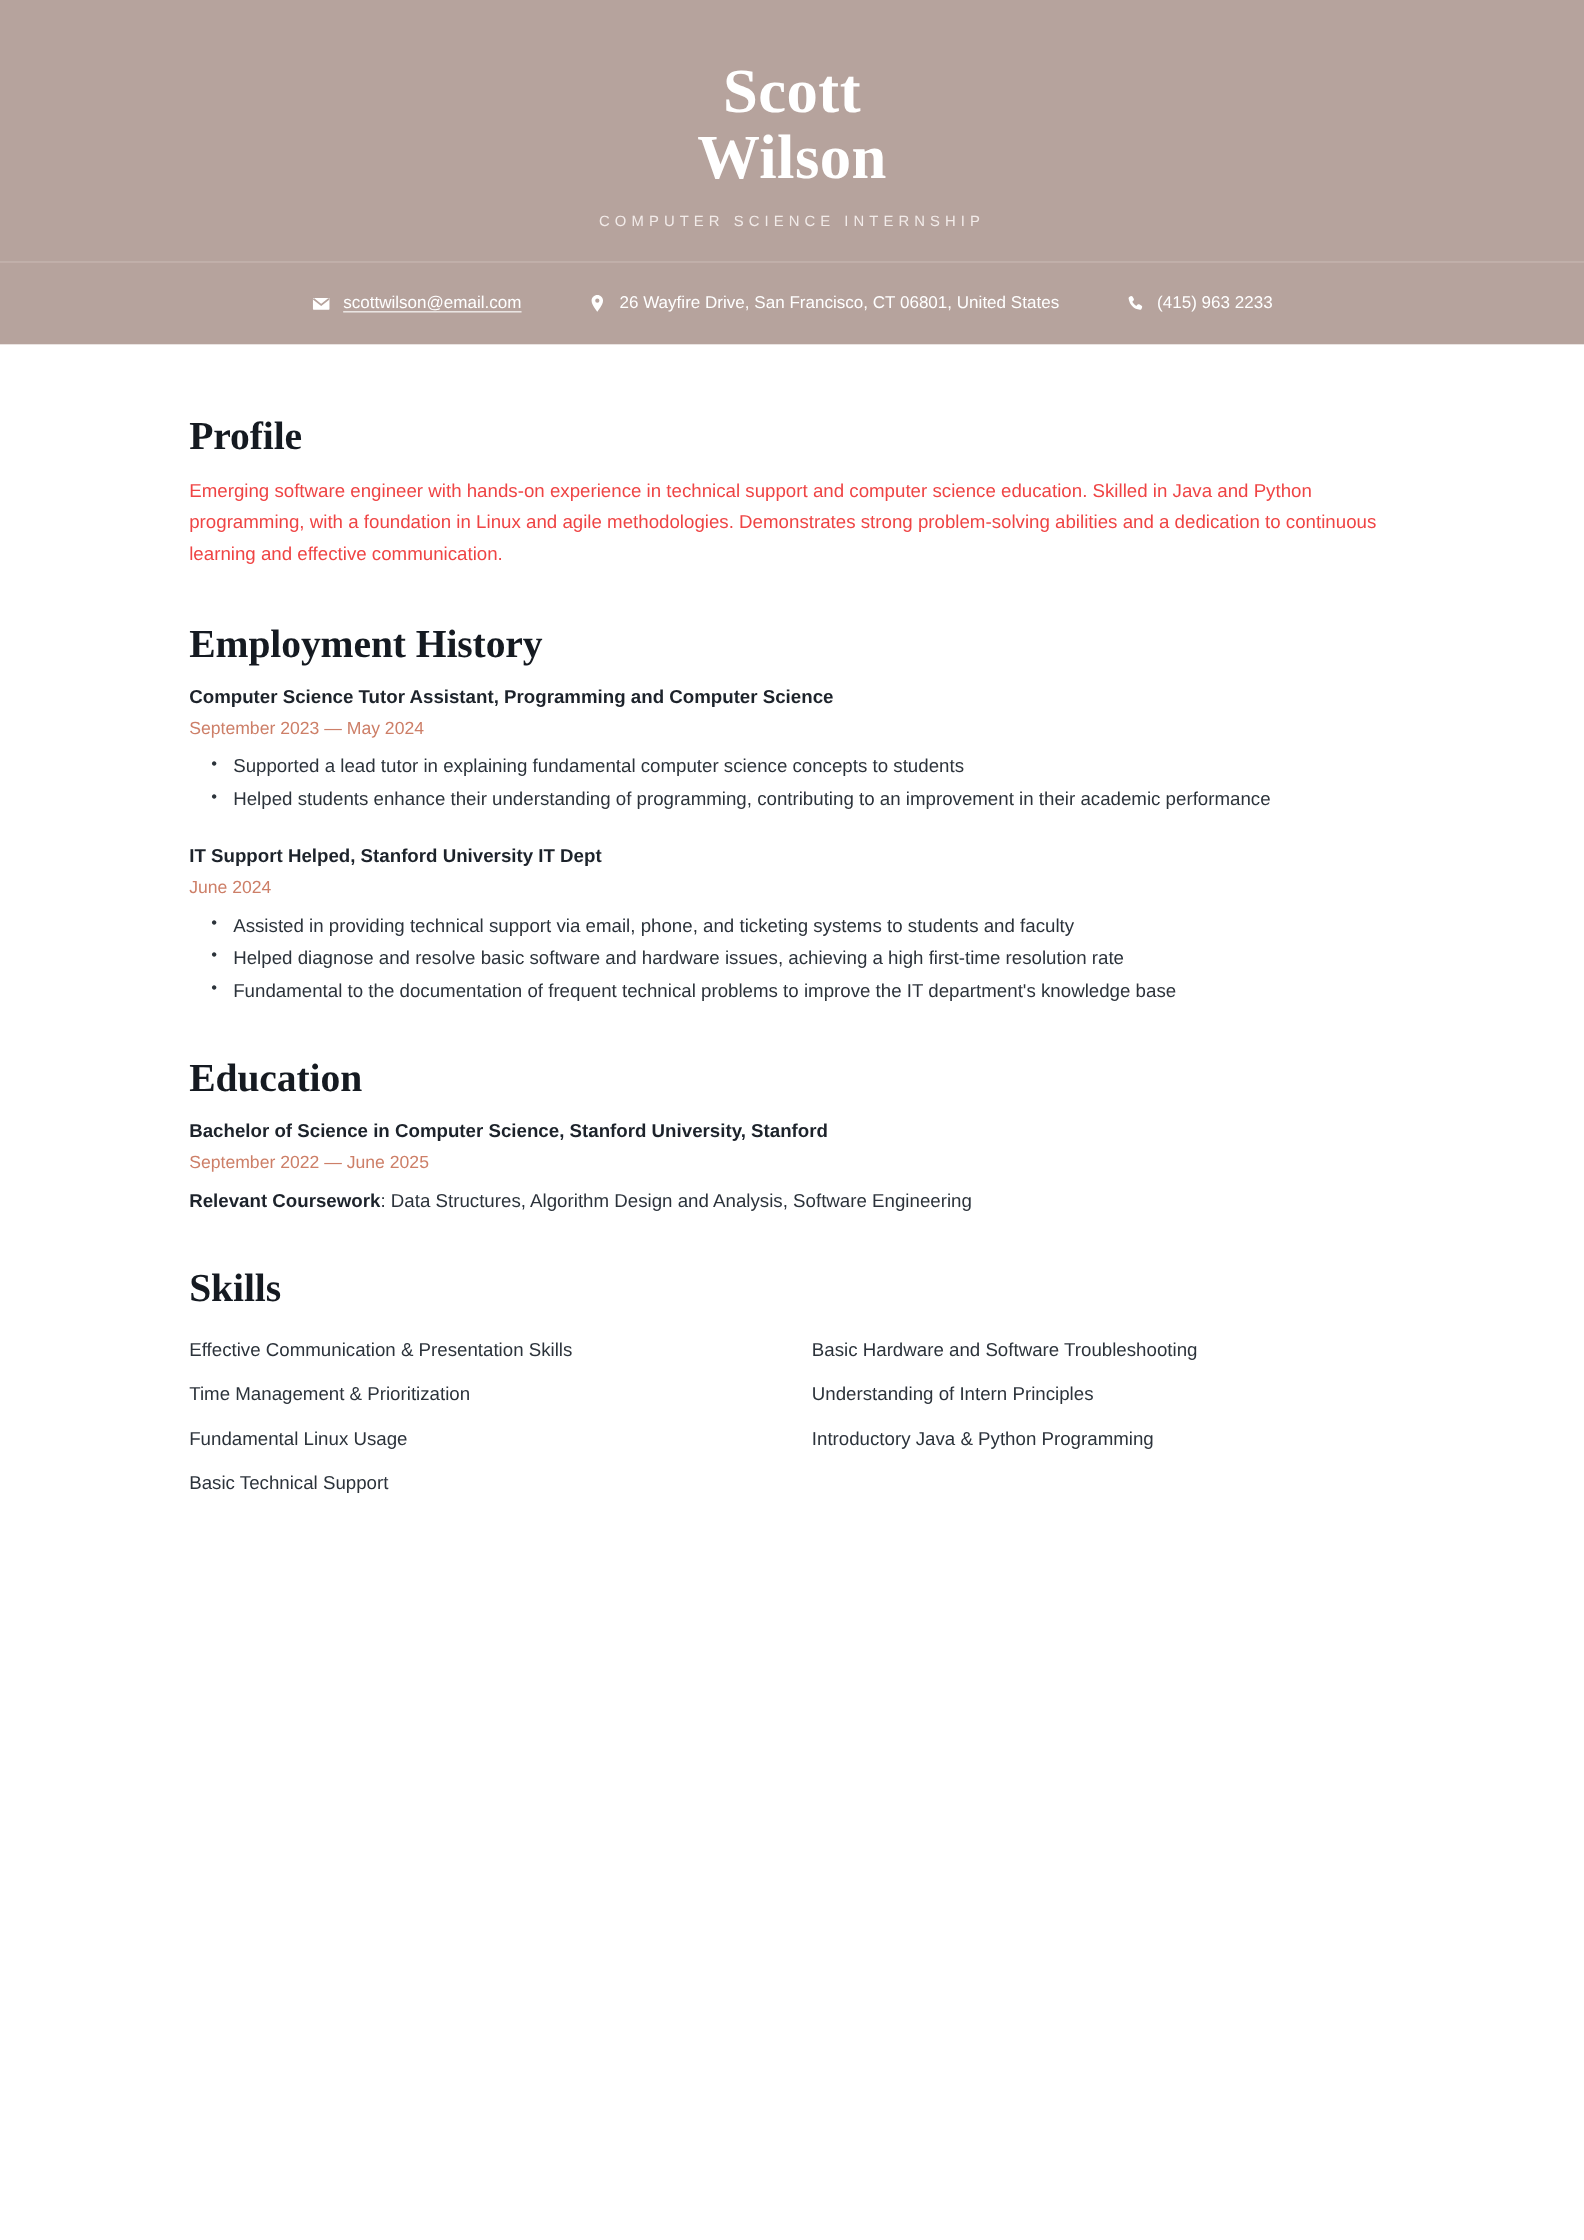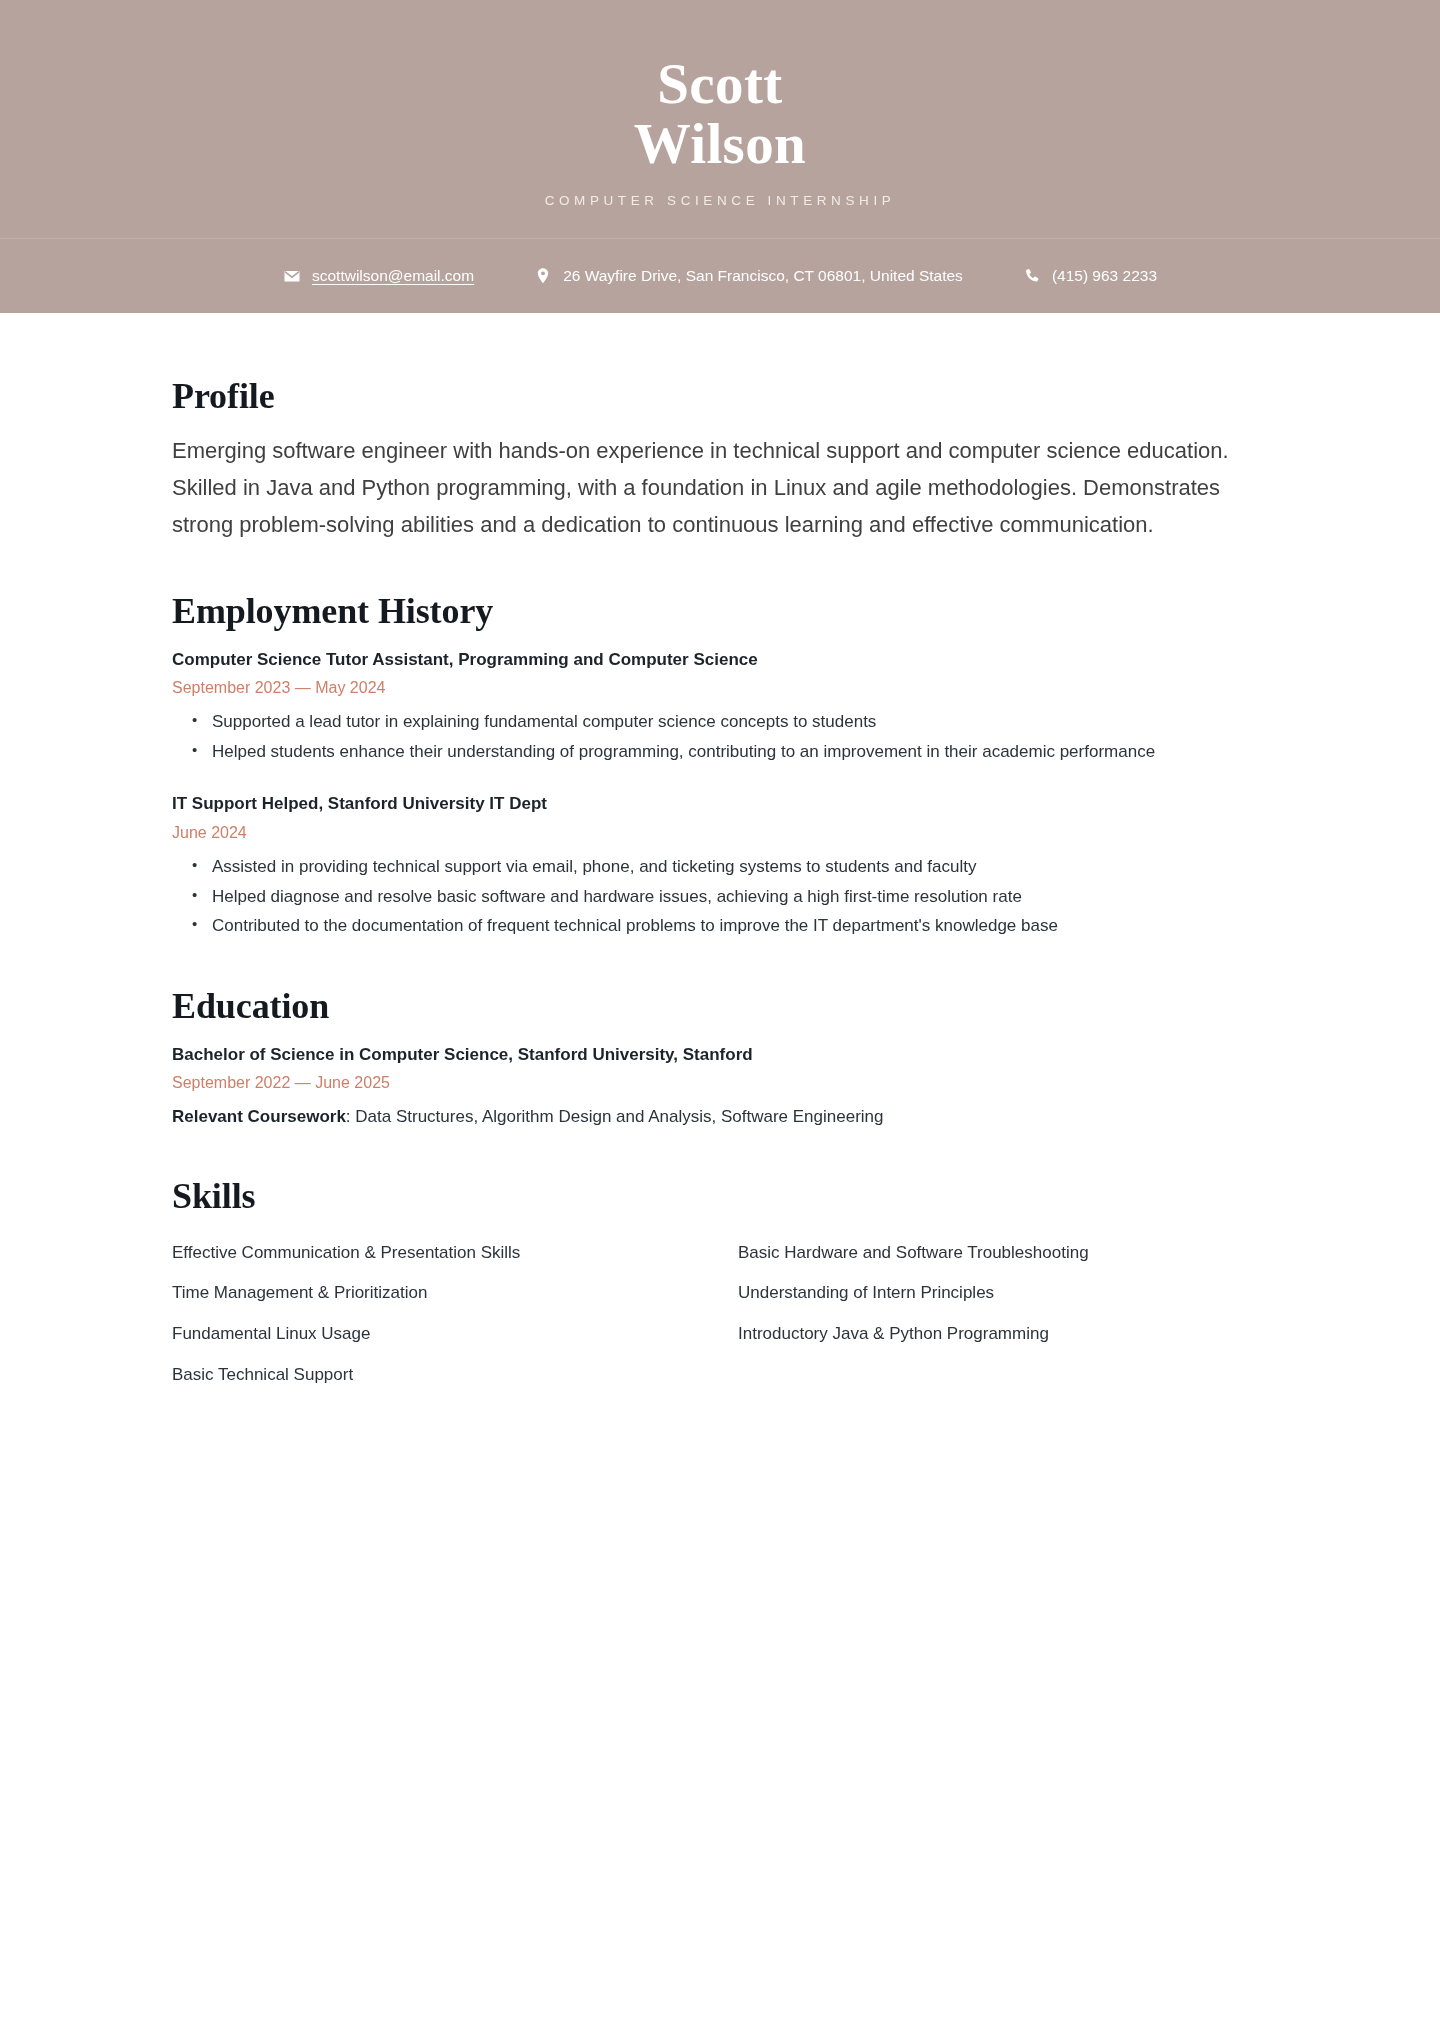--- a/index.html
+++ b/index.html
@@ -96,23 +96,23 @@
   .section-heading {
     font-family: "Liberation Serif", serif;
     font-weight: 700;
     font-size: 36px;
     color: #151a21;
     letter-spacing: -0.1px;
     margin-bottom: 16px;
   }
 
   .body-text {
-    font-size: 22px;
+    font-size: 17px;
     line-height: 1.68;
-    color: #404040;
+    color: #ef4444;
   }
 
   .sec-profile { margin-bottom: 46px; }
   .sec-employment { margin-bottom: 44px; }
   .sec-education { margin-bottom: 44px; }
 
   .entry { margin-bottom: 26px; }
   .entry:last-child { margin-bottom: 0; }
 
   .entry-title {
@@ -238,21 +238,21 @@
           <li>Helped students enhance their understanding of programming, contributing to an improvement in their academic performance</li>
         </ul>
       </div>
 
       <div class="entry">
         <div class="entry-title">IT Support Helped, Stanford University IT Dept</div>
         <div class="entry-dates">June 2024</div>
         <ul class="bullets">
           <li>Assisted in providing technical support via email, phone, and ticketing systems to students and faculty</li>
           <li>Helped diagnose and resolve basic software and hardware issues, achieving a high first-time resolution rate</li>
-          <li>Contributed to the documentation of frequent technical problems to improve the IT department's knowledge base</li>
+          <li>Fundamental to the documentation of frequent technical problems to improve the IT department's knowledge base</li>
         </ul>
       </div>
     </section>
 
     <section class="section sec-education">
       <h2 class="section-heading">Education</h2>
       <div class="entry">
         <div class="entry-title">Bachelor of Science in Computer Science, Stanford University, Stanford</div>
         <div class="entry-dates">September 2022 — June 2025</div>
         <div class="coursework">

